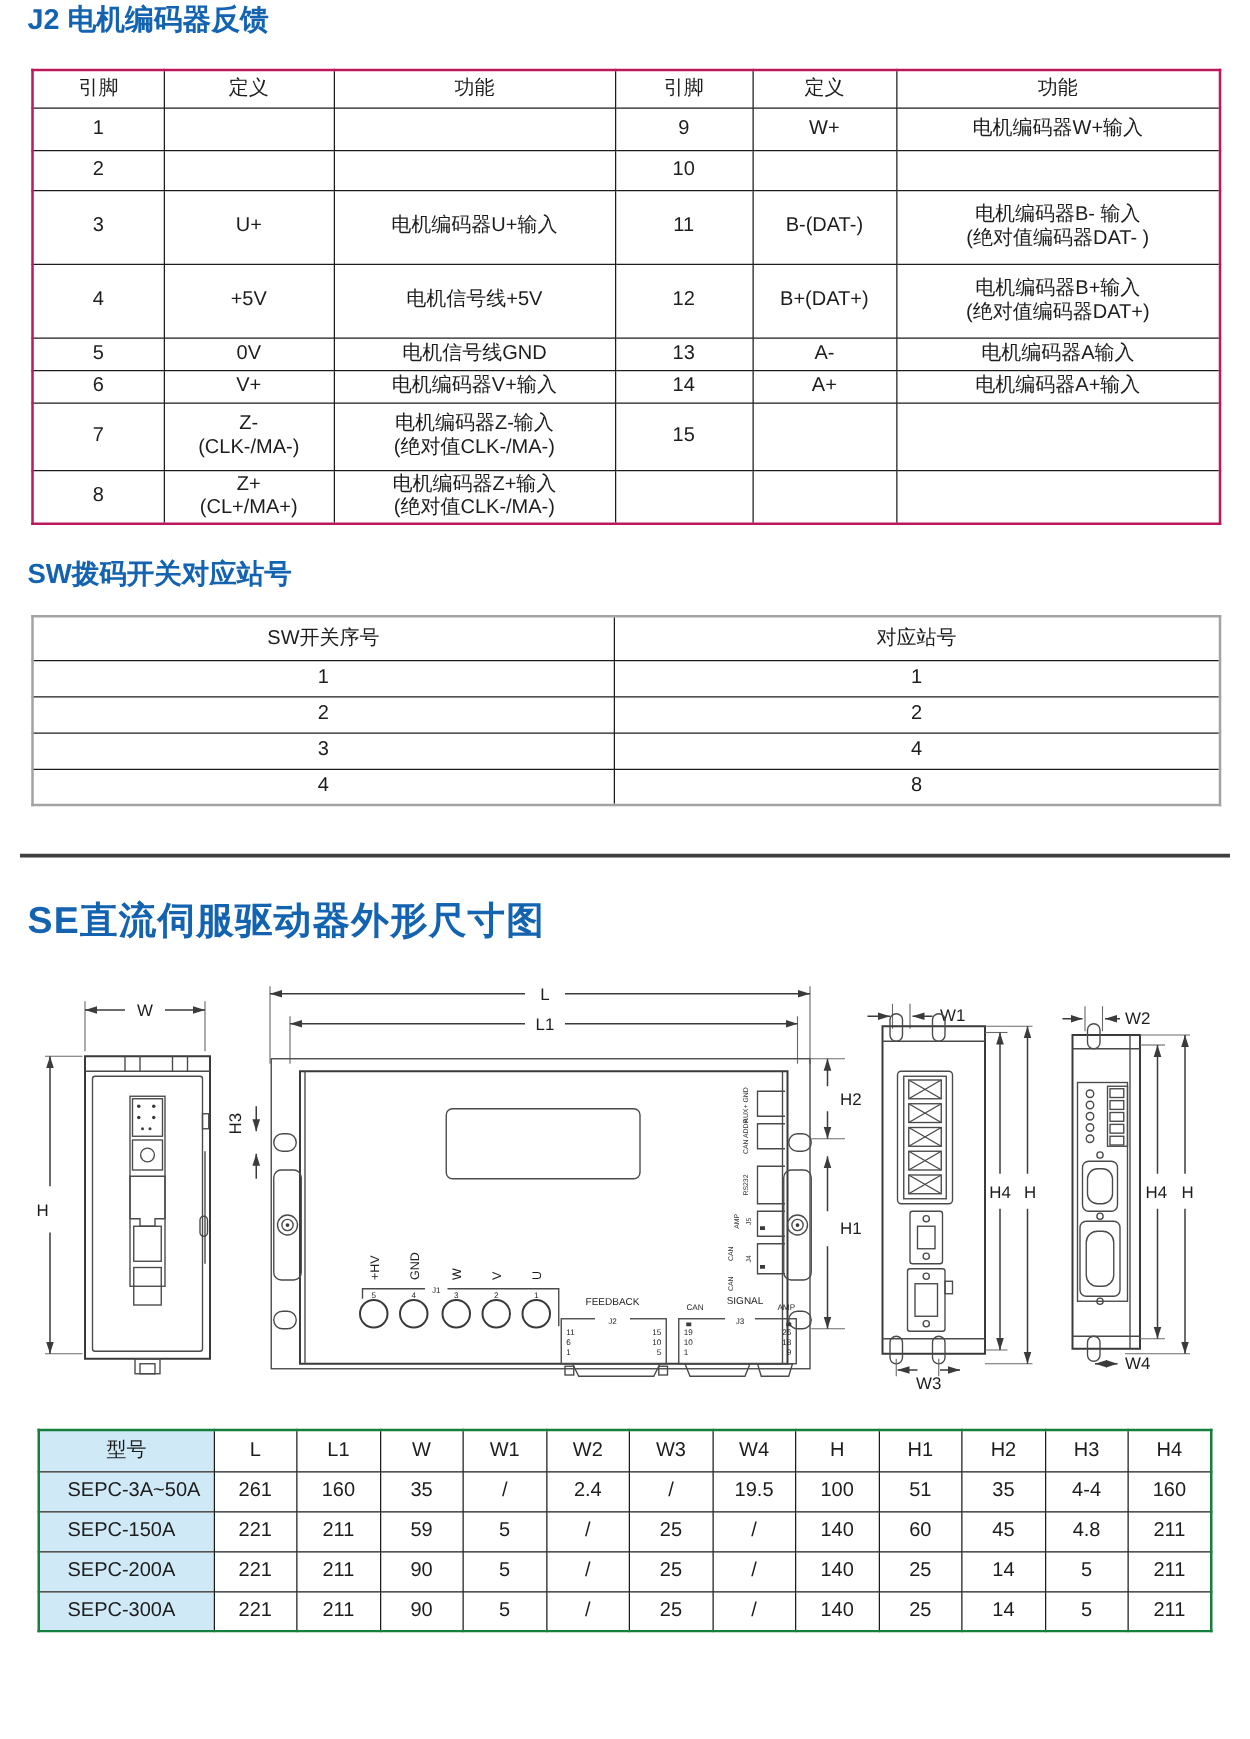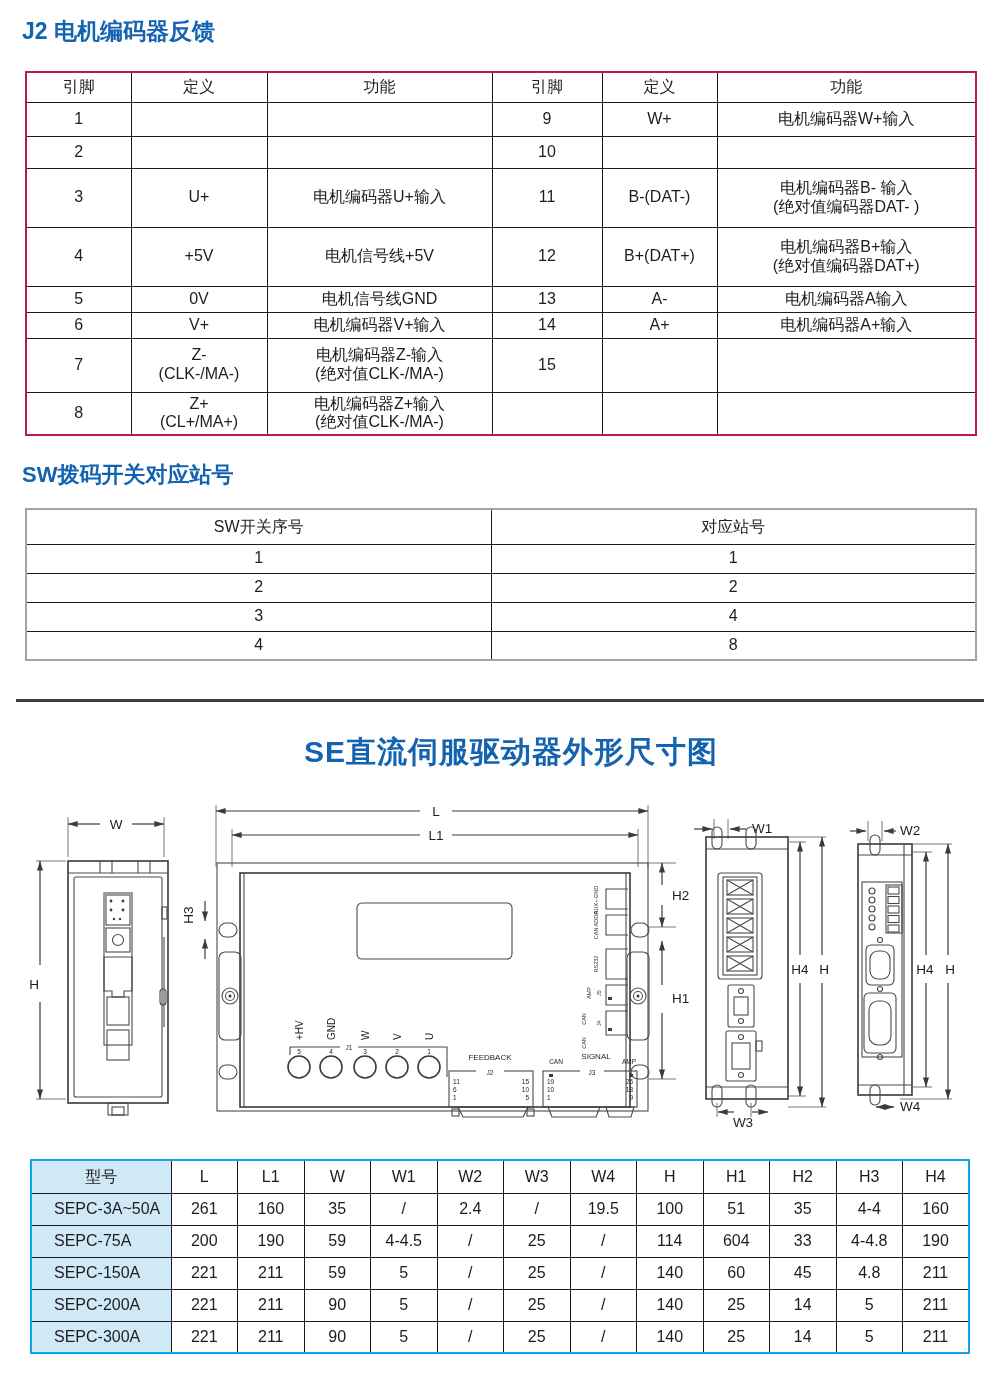--- a/index.html
+++ b/index.html
@@ -1,40 +1,40 @@
 <!DOCTYPE html>
 <html><head>
 <meta charset="utf-8">
 <style>
   html,body{margin:0;padding:0;background:#ffffff;}
   body{width:1000px;font-family:"Liberation Sans","DejaVu Sans",sans-serif;color:#1d1d1d;}
   .sec-title{color:#1363b0;font-weight:bold;margin:0 0 0 22px;}
-  #title-j2{font-size:23px;padding-top:16px;}
+  #title-j2{font-size:23px;}
   #title-sw{font-size:22px;margin-top:24px;}
-  #title-se{font-size:30px;margin-top:30px;letter-spacing:1px;text-align:center;}
+  #title-se{font-size:30px;margin-top:30px;letter-spacing:1px;}
   table{border-collapse:collapse;table-layout:fixed;}
   td,th{border:1.5px solid #1c1c1c;text-align:center;font-weight:normal;
         font-size:16px;line-height:1.18;padding:2px 3px;overflow:hidden;}
   .pin-table{width:950px;margin:24px 0 0 25px;}
   .pin-table{border:2px solid #be185d;}
   .pin-table td{white-space:pre-line;}
   .pin-table thead tr{height:30px;}
   .pin-table tbody tr:nth-child(1){height:34px;}
   .pin-table tbody tr:nth-child(2){height:32px;}
   .pin-table tbody tr:nth-child(3){height:59px;}
   .pin-table tbody tr:nth-child(4){height:59px;}
   .pin-table tbody tr:nth-child(5){height:26px;}
   .pin-table tbody tr:nth-child(6){height:26px;}
   .pin-table tbody tr:nth-child(7){height:54px;}
   .pin-table tbody tr:nth-child(8){height:41px;}
   .sw-table{width:950px;margin:18px 0 0 25px;border:2px solid #a3a3a3;}
   .sw-table thead tr{height:35px;}
   .sw-table tbody tr{height:29px;}
   .divider{width:968px;margin:38px 0 0 16px;border-top:3px solid #3f3f3f;height:0;}
-  .dim-table{width:940px;margin:12px 0 0 30px;border:2px solid #0ea5e9;}
+  .dim-table{width:940px;margin:12px 0 0 30px;border:2px solid #15803d;}
   .dim-table thead tr{height:33px;}
   .dim-table tbody tr{height:32px;}
   .dim-table th:first-child{background:#cfe9f7;}
   .dim-table tbody td:first-child{background:#cfe9f7;text-align:left;padding-left:22px;}
   svg{display:block;margin-top:24px;}
   svg text{fill:#1d1d1d;font-family:"Liberation Sans","DejaVu Sans",sans-serif;}
   .dimtext{font-size:13.5px;}
   .midtext{font-size:8px;}
   .tiny{font-size:6.5px;}
   .microtext{font-size:5.5px;fill:#333;}
@@ -494,35 +494,20 @@
           <td>2.4</td>
           <td>/</td>
           <td>19.5</td>
           <td>100</td>
           <td>51</td>
           <td>35</td>
           <td>4-4</td>
           <td>160</td>
         </tr>
         <tr>
-          <td>SEPC-75A</td>
-          <td>200</td>
-          <td>190</td>
-          <td>59</td>
-          <td>4-4.5</td>
-          <td>/</td>
-          <td>25</td>
-          <td>/</td>
-          <td>114</td>
-          <td>604</td>
-          <td>33</td>
-          <td>4-4.8</td>
-          <td>190</td>
-        </tr>
-        <tr>
           <td>SEPC-150A</td>
           <td>221</td>
           <td>211</td>
           <td>59</td>
           <td>5</td>
           <td>/</td>
           <td>25</td>
           <td>/</td>
           <td>140</td>
           <td>60</td>

